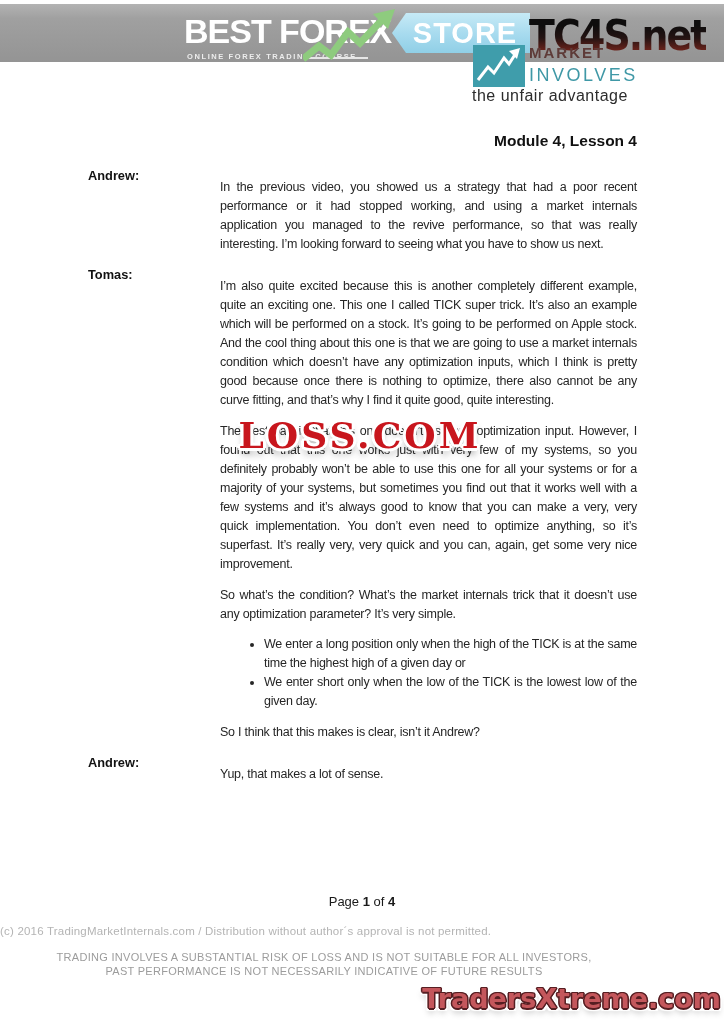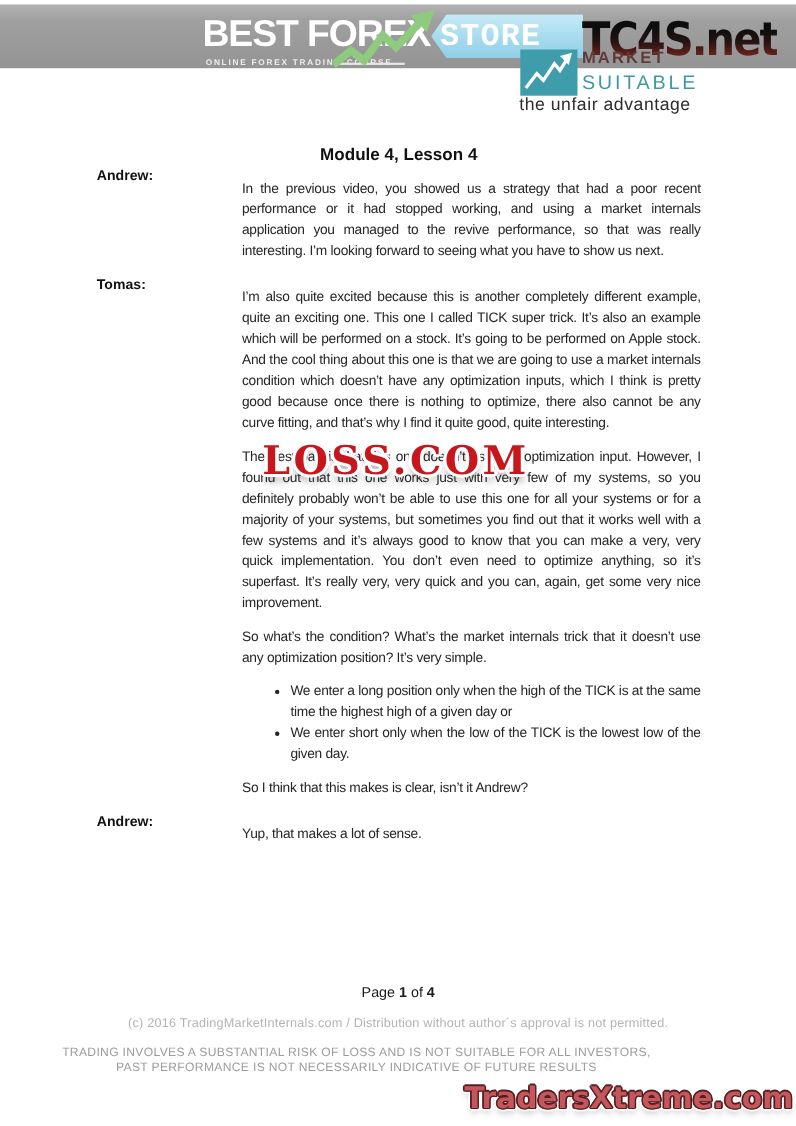--- a/index.html
+++ b/index.html
@@ -25,21 +25,21 @@
     font-size:7.5px; color:#ededed; letter-spacing:1.6px; font-weight:bold;
   }
   .brand-line {
     position:absolute; left:306px; top:53px; width:62px; height:2px; background:#e6e6e6;
   }
   .zigzag { position:absolute; left:303px; top:5px; width:96px; height:54px; }
   .store-ribbon {
     position:absolute; left:392px; top:9px; width:138px; height:40px;
     background:linear-gradient(180deg,#c6eaf6 0%, #a6daee 55%, #90cfe6 100%);
     clip-path:polygon(14px 0, 100% 0, 100% 100%, 14px 100%, 0 50%);
-    display:flex; align-items:center; justify-content:flex-start;font-family:Liberation Mono, monospace;
+    display:flex; align-items:center; justify-content:center;
   }
   .store-ribbon span {
     font-size:29px; font-weight:bold; color:#ffffff; letter-spacing:1px; padding-left:8px;
   }
   .tc4s {
     position:absolute; left:529px; top:7px;
     font-family:"DejaVu Sans", sans-serif; font-weight:bold;
     font-size:42px; letter-spacing:-2px; white-space:nowrap;
     transform:scaleX(0.90); transform-origin:left top;
     color:#17100e;
@@ -68,21 +68,21 @@
   .mi-tagline {
     position:absolute; left:472px; top:87px;
     font-size:16px; color:#2c2c2c; letter-spacing:0.5px;
   }
 
   
   .content { position:absolute; left:88px; top:131px; width:549px; }
   .doc-title, .doc-subtitle {
     text-align:center; font-weight:bold; color:#111; font-size:15.5px; line-height:19px;
   }
-  .doc-title { margin-bottom:0; }
+  .doc-title { margin-bottom:16px;text-align:right; }
   .doc-subtitle { margin-bottom:44px; }
 
   .turn { display:grid; grid-template-columns:132px 417px; }
   .speaker { font-weight:bold; color:#111; font-size:12.8px; line-height:19px; }
   .turn p {
     font-size:12.5px; line-height:19px; letter-spacing:-0.25px;
     text-align:justify; margin-bottom:11px; color:#262626;margin-top:12px;
   }
   .rel { position:relative; }
   ul.rules { margin:0 0 11px 0; padding-left:44px; list-style:disc outside; }
@@ -104,21 +104,21 @@
       0 6px 7px rgba(60,60,60,0.45);
   }
 
   
   .pagenum {
     position:absolute; left:0; top:894px; width:724px; text-align:center;
     font-size:13px; color:#1a1a1a;
   }
   .pagenum .b { font-weight:bold; }
   .copyright {
-    position:absolute; left:0; top:925px; width:724px; text-align:center;
+    position:absolute; left:0; top:925px; width:724px; text-align:left;
     font-size:11.5px; color:#b4b4b4; letter-spacing:0.2px;
   }
   .disclaimer {
     position:absolute; left:0; top:950px; width:648px; text-align:center;
     font-size:11px; color:#9c9c9c; letter-spacing:0.3px; line-height:14px;
   }
   .txlogo {
     position:absolute; right:3px; top:983px;
     font-family:"DejaVu Sans", sans-serif; font-weight:bold; font-size:27px;
     letter-spacing:0px; white-space:nowrap; color:#c4575c;
@@ -149,42 +149,42 @@
     <div class="tc4s">TC4S.net</div>
   </div>
 
   <div class="mi-square">
     <svg viewBox="0 0 52 42">
       <polyline points="5,35 15,22 21,28 31,13 36,19 43,8" fill="none" stroke="#ffffff" stroke-width="3"></polyline>
       <polygon points="47,3 36,6 44,14" fill="#ffffff"></polygon>
     </svg>
   </div>
   <div class="mi-market">MARKET</div>
-  <div class="mi-internals">SUITABLE</div>
+  <div class="mi-internals">INVOLVES</div>
   <div class="mi-tagline">the unfair advantage</div>
 
   <div class="content">
     <div class="doc-title">Module 4, Lesson 4</div>
 
     <div class="turn">
       <div class="speaker">Andrew:</div>
       <div>
         <p>In the previous video, you showed us a strategy that had a poor recent performance or it had stopped working, and using a market internals application you managed to the revive performance, so that was really interesting. I’m looking forward to seeing what you have to show us next.</p>
       </div>
     </div>
 
     <div class="turn">
       <div class="speaker">Tomas:</div>
       <div>
         <p>I’m also quite excited because this is another completely different example, quite an exciting one. This one I called TICK super trick. It’s also an example which will be performed on a stock. It’s going to be performed on Apple stock. And the cool thing about this one is that we are going to use a market internals condition which doesn’t have any optimization inputs, which I think is pretty good because once there is nothing to optimize, there also cannot be any curve fitting, and that’s why I find it quite good, quite interesting.</p>
         <div class="rel">
           <p>The best part is that this one doesn’t use any optimization input. However, I found out that this one works just with very few of my systems, so you definitely probably won’t be able to use this one for all your systems or for a majority of your systems, but sometimes you find out that it works well with a few systems and it’s always good to know that you can make a very, very quick implementation. You don’t even need to optimize anything, so it’s superfast. It’s really very, very quick and you can, again, get some very nice improvement.</p>
           <div class="dlsub">LOSS.COM</div>
         </div>
-        <p>So what’s the condition? What’s the market internals trick that it doesn’t use any optimization position? It’s very simple.</p>
+        <p>So what’s the condition? What’s the market internals trick that it doesn’t use any optimization parameter? It’s very simple.</p>
         <ul class="rules">
           <li>We enter a long position only when the high of the TICK is at the same time the highest high of a given day or</li>
           <li>We enter short only when the low of the TICK is the lowest low of the given day.</li>
         </ul>
         <p>So I think that this makes is clear, isn’t it Andrew?</p>
       </div>
     </div>
 
     <div class="turn">
       <div class="speaker">Andrew:</div>

